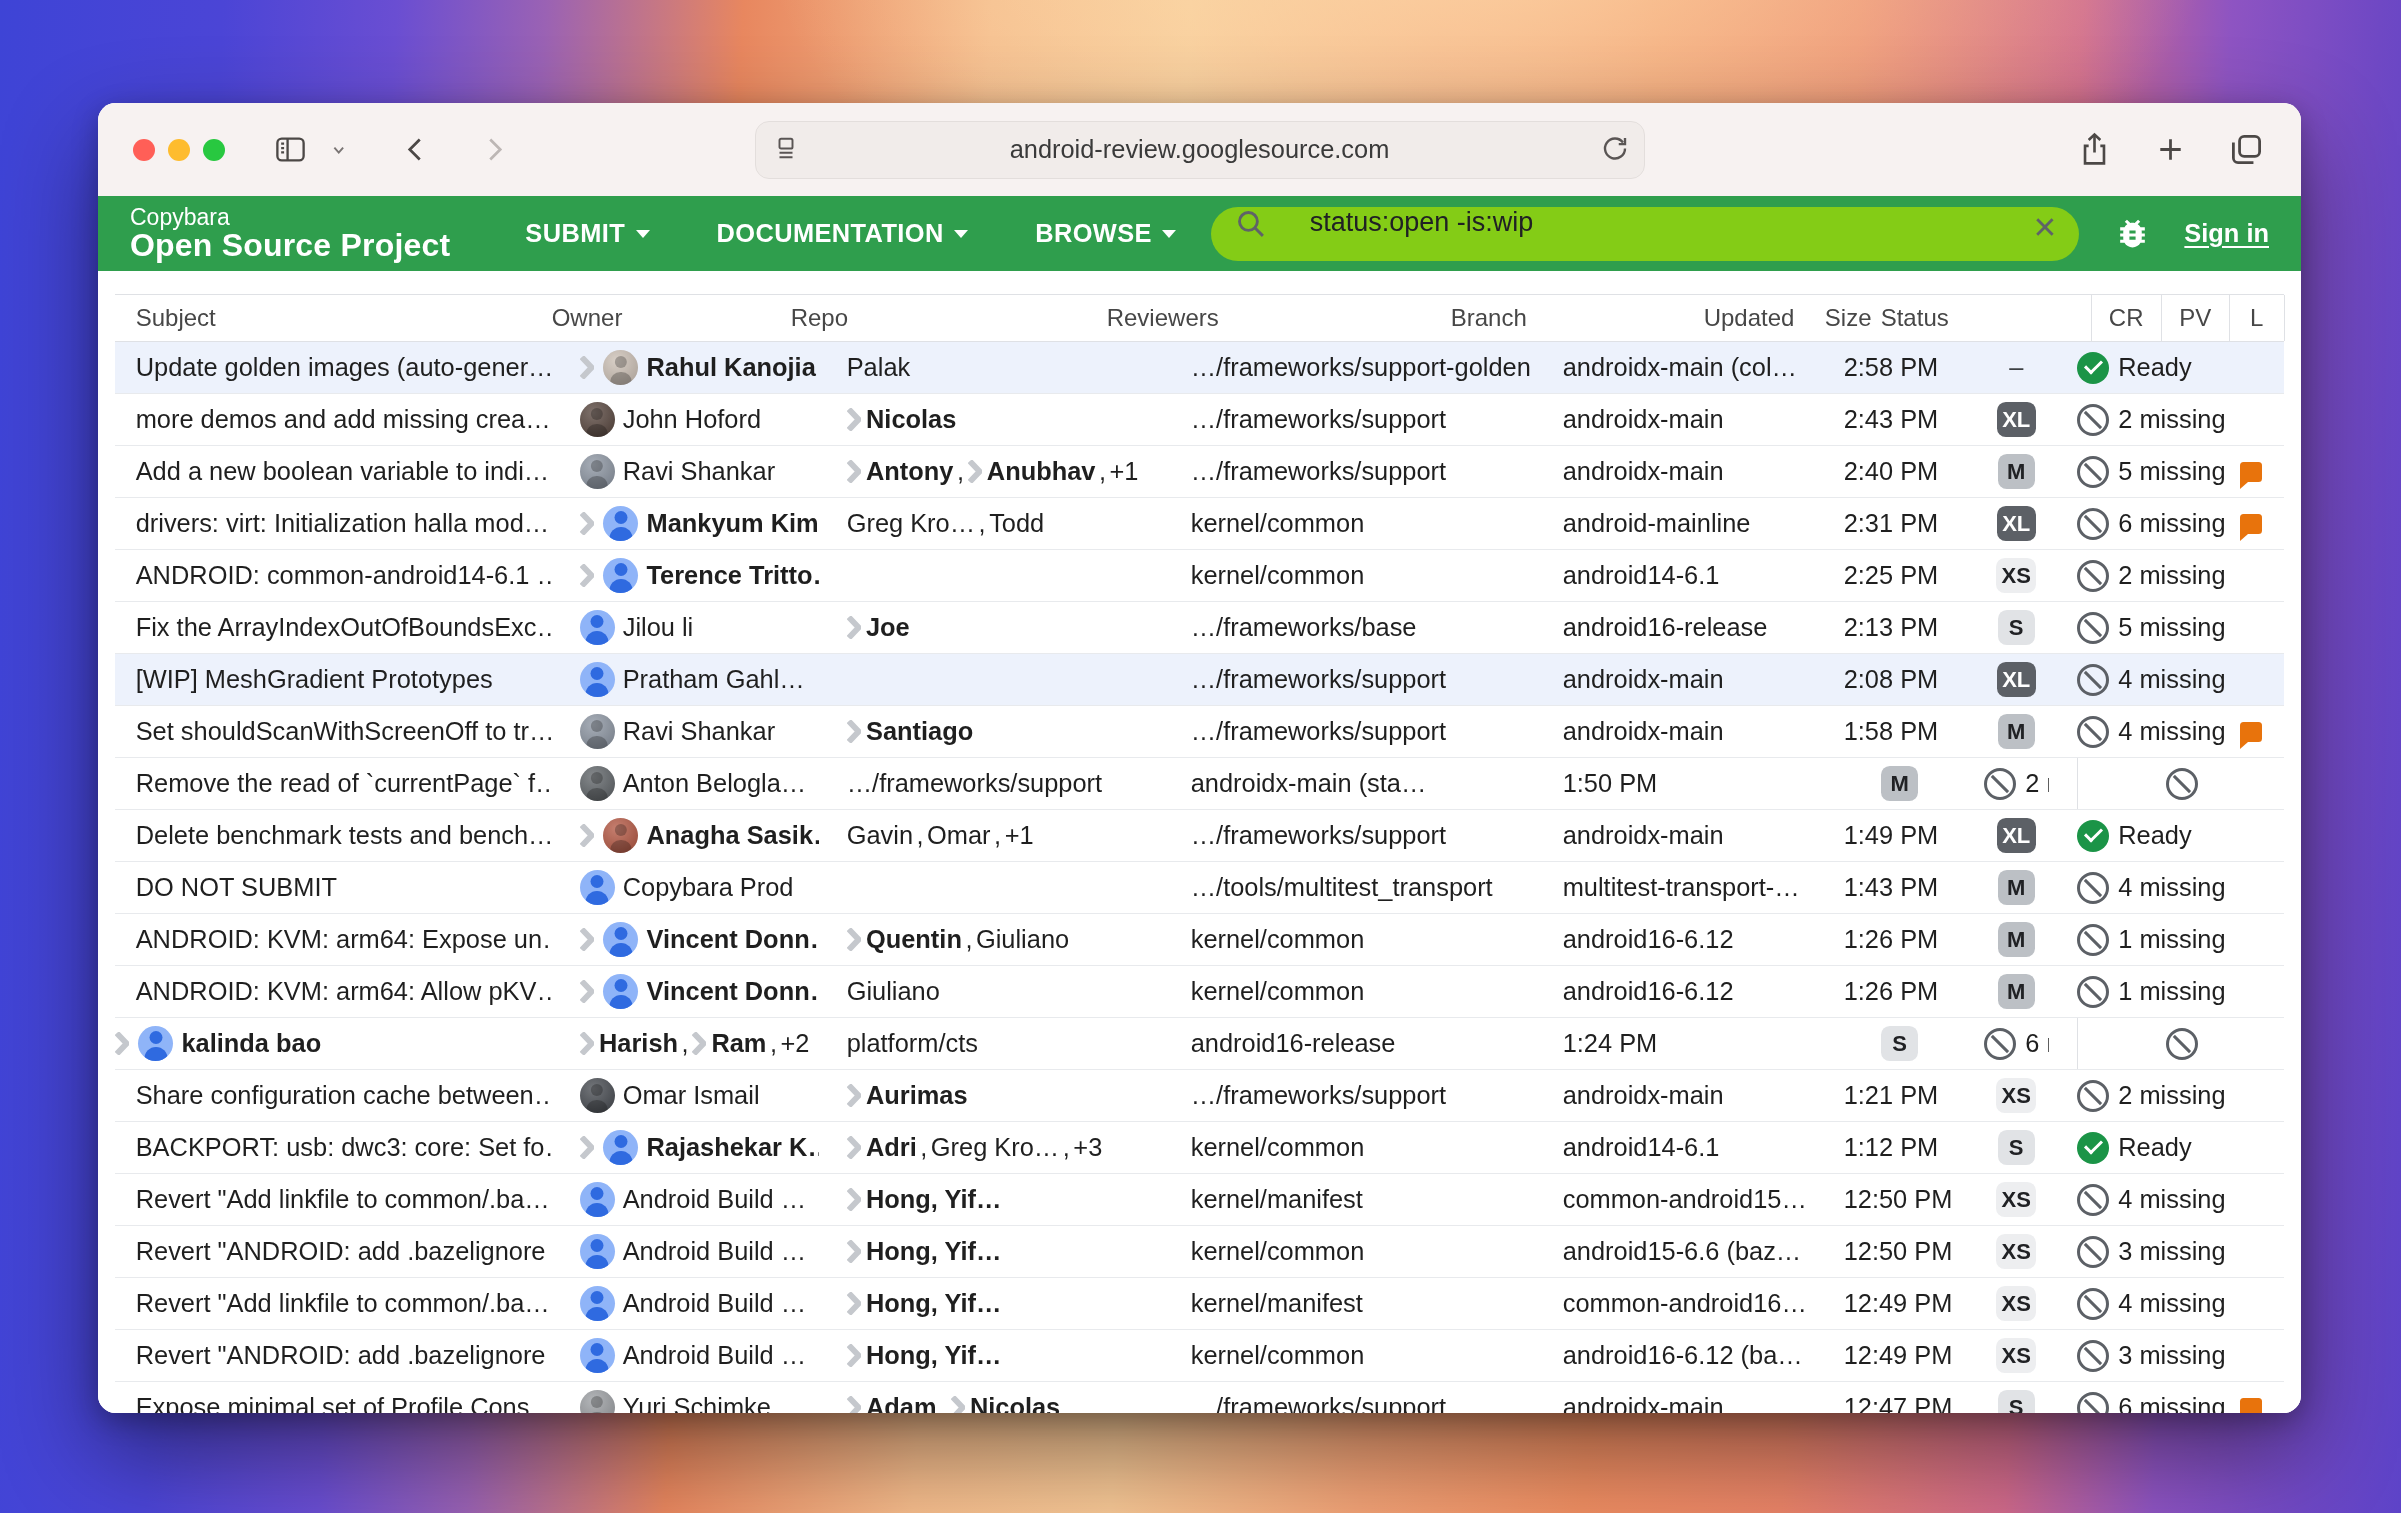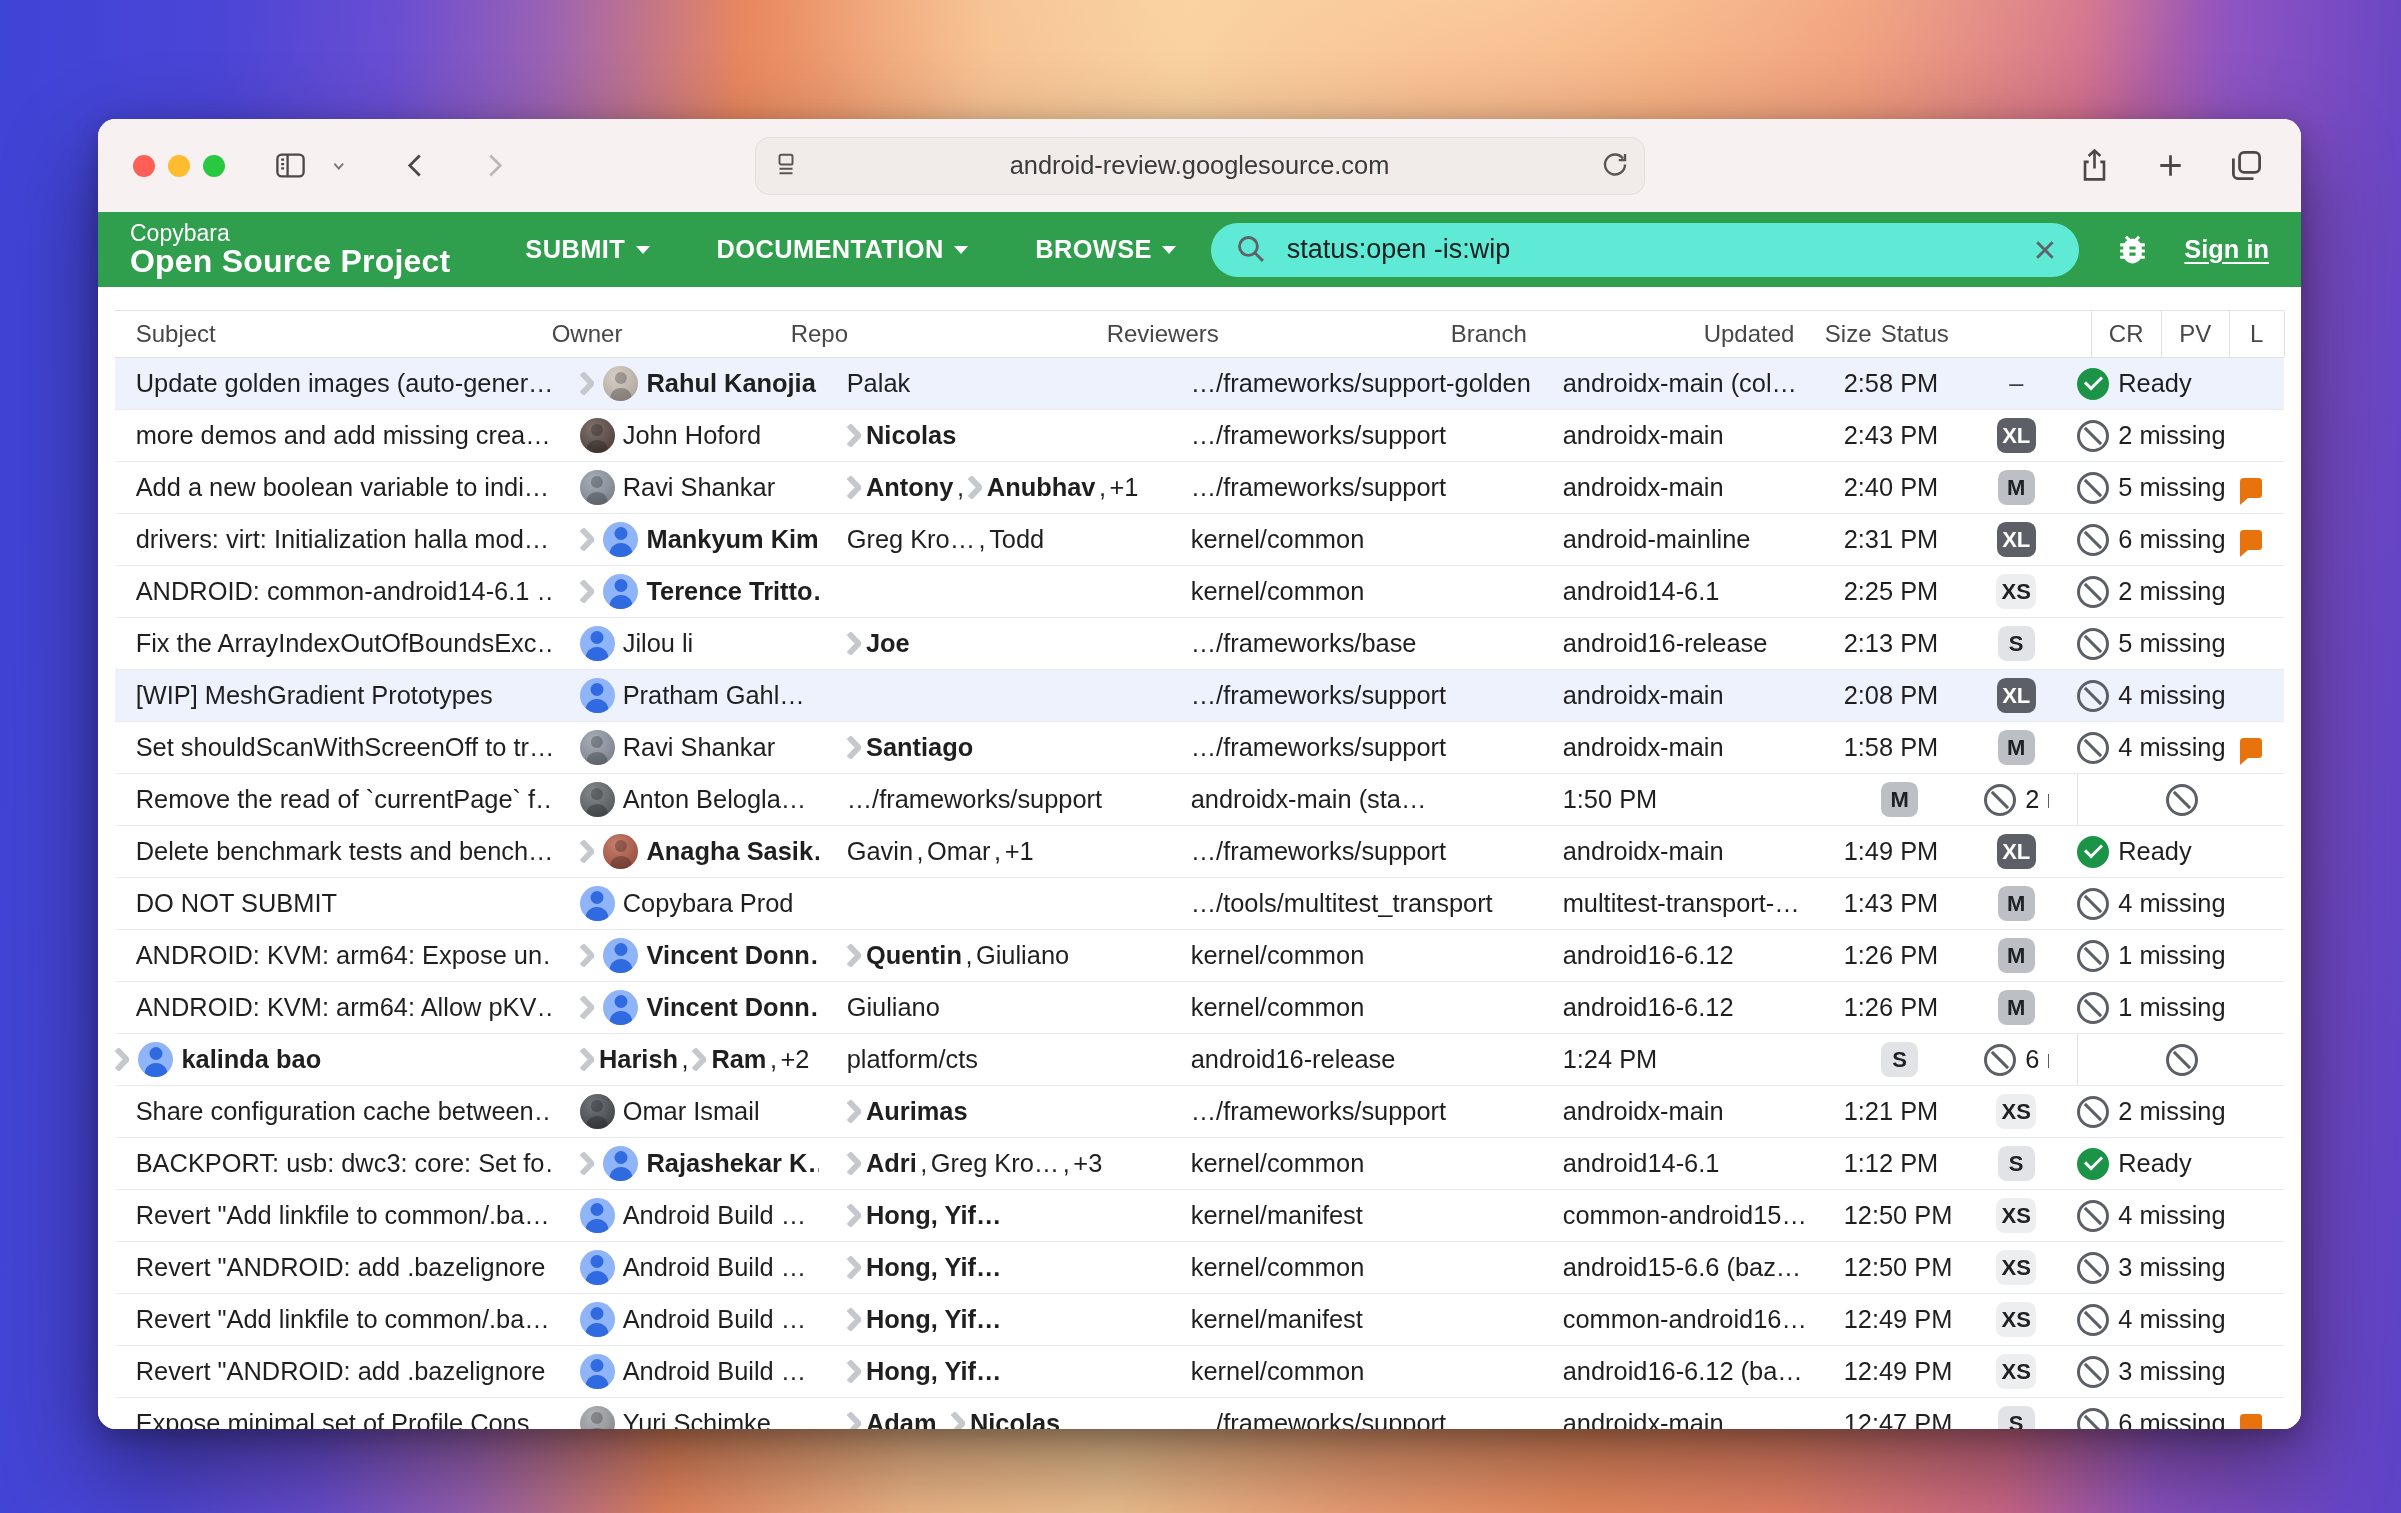--- a/index.html
+++ b/index.html
@@ -21,21 +21,21 @@
       #7a52c8 0%, #8a5bc4 6%, #e88a6a 10%, #ef9166 14%,
       #4a4ad8 18%, #4548d4 23%, #7e56c8 27%, #ef9468 32%,
       #f3c492 38%, #ef9d6e 46%, #ec8f6a 56%, #e8857
       0 64%, #dd7a80 72%, #cf6a94 80%, #bc5fa0 87%, #8e52be 94%, #7a4cc0 100%);
     -webkit-mask-image:linear-gradient(180deg,transparent 30%,#000 70%);
     mask-image:linear-gradient(180deg,transparent 30%,#000 70%);}
   .wp-glow{position:absolute;inset:0;
     background:radial-gradient(1228px 789px at 62% -8%, rgba(255,226,178,.85) 0%, rgba(255,226,178,0) 60%);}
 
   
-  .window{position:absolute;left:98px;top:119px;width:2203px;height:1310px;
+  .window{position:absolute;left:98px;top:103px;width:2203px;height:1310px;
     border-radius:17.5px;overflow:hidden;background:#fff;
     box-shadow:0 39px 96px rgba(0,0,0,.45), 0 7px 26px rgba(0,0,0,.25);}
   .toolbar{height:93px;background:#f7f2f1;display:flex;align-items:center;
     padding:0 35px;position:relative;}
   .traffic{display:flex;gap:13px;margin-right:46px;}
   .tl{width:22px;height:22px;border-radius:50%;}
   .tl.red{background:#ff5f57;}.tl.yellow{background:#febc2e;}.tl.green{background:#28c840;}
   .tb-ic{width:39px;height:39px;display:flex;align-items:center;justify-content:center;}
   .tb-ic svg{display:block;}
   .gap-s{margin-right:8.8px;}.gap-m{margin-right:39px;}
@@ -51,22 +51,22 @@
   .appbar{height:75px;background:#2f9e4d;display:flex;align-items:center;
     padding:0 32px;color:#fff;}
   .logo{line-height:1.05;margin-right:75px;}
   .logo .l1{font-size:23px;}
   .logo .l2{font-size:32px;font-weight:700;letter-spacing:0.2px;}
   .menus{display:flex;gap:67px;margin-right:35px;}
   .menu-item{display:flex;align-items:center;gap:10.5px;font-size:25.4px;font-weight:600;
     letter-spacing:0.4px;cursor:pointer;}
   .caret{width:0;height:0;border-left:7px solid transparent;border-right:7px solid transparent;
     border-top:8px solid #fff;}
-  .searchbar{flex:1;height:54px;background:#5eead4;border-radius:28px;display:flex;
-    align-items:center;padding:0 23px;margin-right:35px;min-width:0;}
+  .searchbar{flex:1;height:54px;background:#84cc16;border-radius:28px;display:flex;
+    padding:0 23px;margin-right:35px;min-width:0;gap:23px;}
   .searchbar .mag{margin-right:19.3px;flex:none;}
   .search-text{flex:1;font-size:27px;color:#202124;white-space:nowrap;overflow:hidden;}
   .clear-x{font-size:39px;color:#5f6368;line-height:1;flex:none;cursor:pointer;}
   .bug{margin-right:33px;display:flex;}
   .signin{font-size:25.4px;font-weight:700;color:#fff;text-decoration:underline;
     text-underline-offset:4.4px;white-space:nowrap;}
 
   
   .table{padding:0 16.7px;background:#fff;}
   .grid{display:grid;

